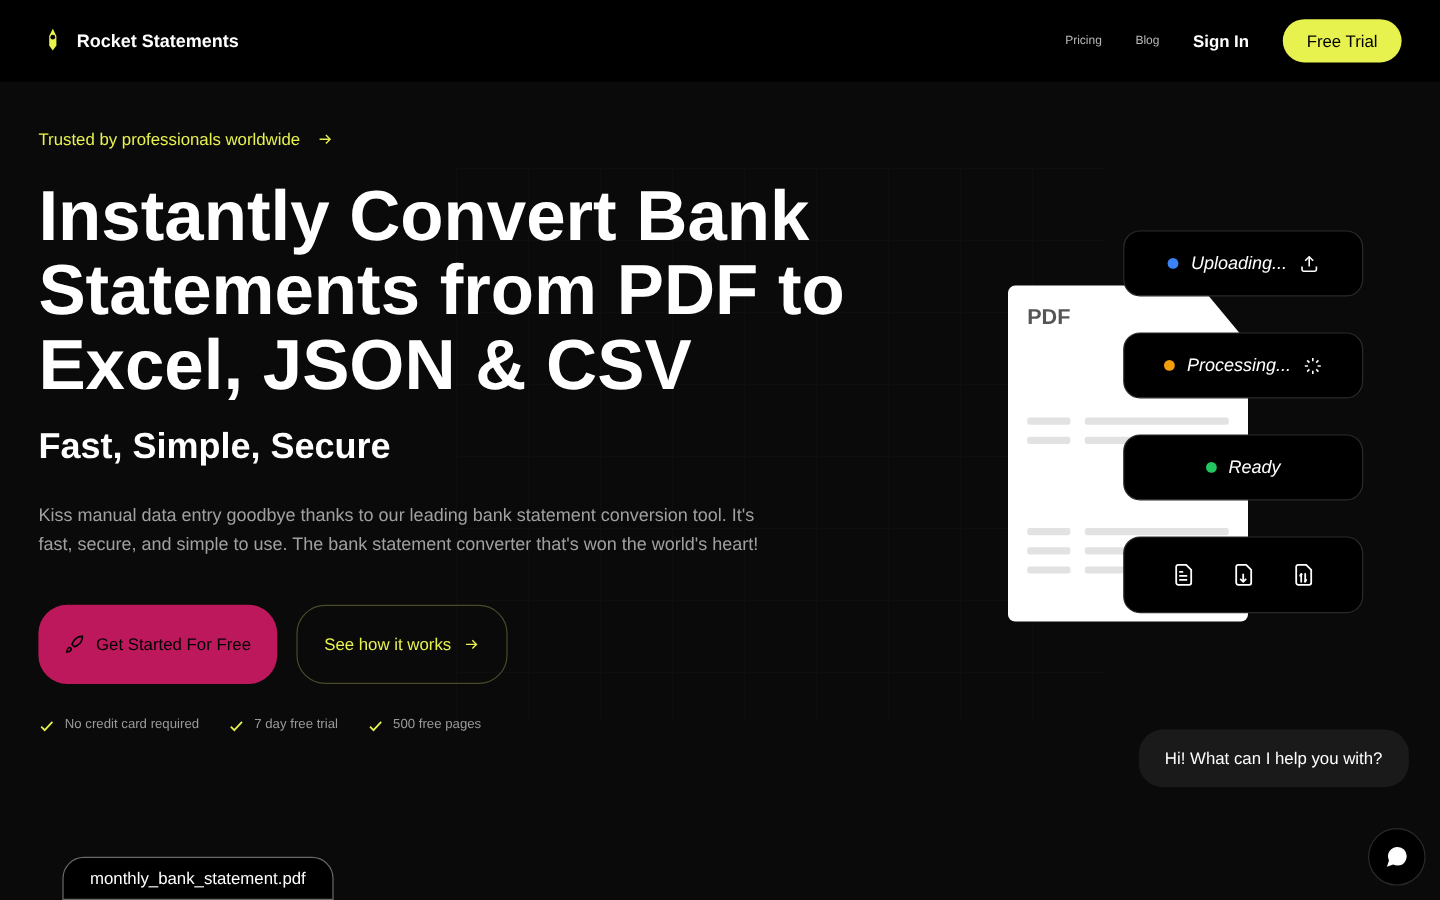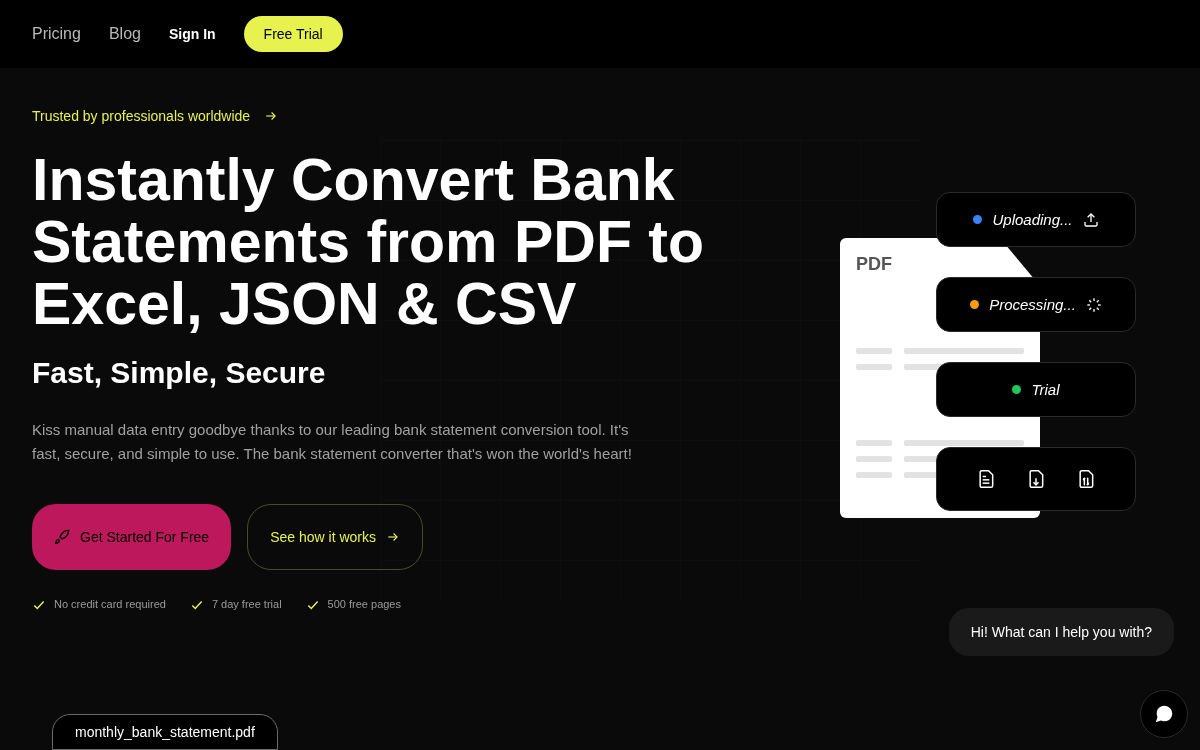--- a/index.html
+++ b/index.html
@@ -36,21 +36,21 @@
       font-size: 15px;
       color: #ffffff;
     }
     .nav {
       display: flex;
       align-items: center;
       gap: 28px;
     }
     .nav-link {
       color: #b8b8b8;
-      font-size: 16px;
+      font-size: 10px;
       text-decoration: none;
     }
     .nav-signin {
       color: #ffffff;
       font-size: 14px;
       font-weight: 600;
       text-decoration: none;
     }
     .nav-trial {
       background: #e8f24f;
@@ -331,20 +331,27 @@
       stroke-width: 2;
       fill: none;
     }
   </style>
 </head>
 <body>
 
 <div class="grid-bg"></div>
 
 <div class="header">
+  <div class="logo">
+    <svg class="logo-icon" viewBox="0 0 24 24">
+      <path d="M12 2 L15 8 L15 16 L12 20 L9 16 L9 8 Z" fill="#e8f24f"></path>
+      <circle cx="12" cy="9" r="2" fill="#000000"></circle>
+    </svg>
+    <span class="logo-text">Rocket Statements</span>
+  </div>
   <div class="nav">
     <a class="nav-link">Pricing</a>
     <a class="nav-link">Blog</a>
     <a class="nav-signin">Sign In</a>
     <button class="nav-trial">Free Trial</button>
   </div>
 </div>
 
 <div class="main">
 
@@ -446,21 +453,21 @@
           <line x1="4.93" y1="4.93" x2="7.76" y2="7.76"></line>
             <line x1="16.24" y1="16.24" x2="19.07" y2="19.07"></line>
           <line x1="2" y1="12" x2="6" y2="12"></line>
             <line x1="18" y1="12" x2="22" y2="12"></line>
           <line x1="4.93" y1="19.07" x2="7.76" y2="16.24"></line>
             <line x1="16.24" y1="7.76" x2="19.07" y2="4.93"></line>
         </svg>
       </div>
       <div class="status-pill">
         <span class="dot dot-green"></span>
-        <span>Trial</span>
+        <span>Ready</span>
       </div>
       <div class="action-pill">
         <svg class="action-icon" viewBox="0 0 24 24">
           <path d="M7 2h8l5 5v13a2 2 0 0 1-2 2H7a2 2 0 0 1-2-2V4a2 2 0 0 1 2-2z"></path>
           <line x1="8" y1="13" x2="16" y2="13"></line>
             <line x1="8" y1="17" x2="16" y2="17"></line>
             <line x1="8" y1="9" x2="12" y2="9"></line>
         </svg>
         <svg class="action-icon" viewBox="0 0 24 24">
           <path d="M7 2h8l5 5v13a2 2 0 0 1-2 2H7a2 2 0 0 1-2-2V4a2 2 0 0 1 2-2z"></path>

